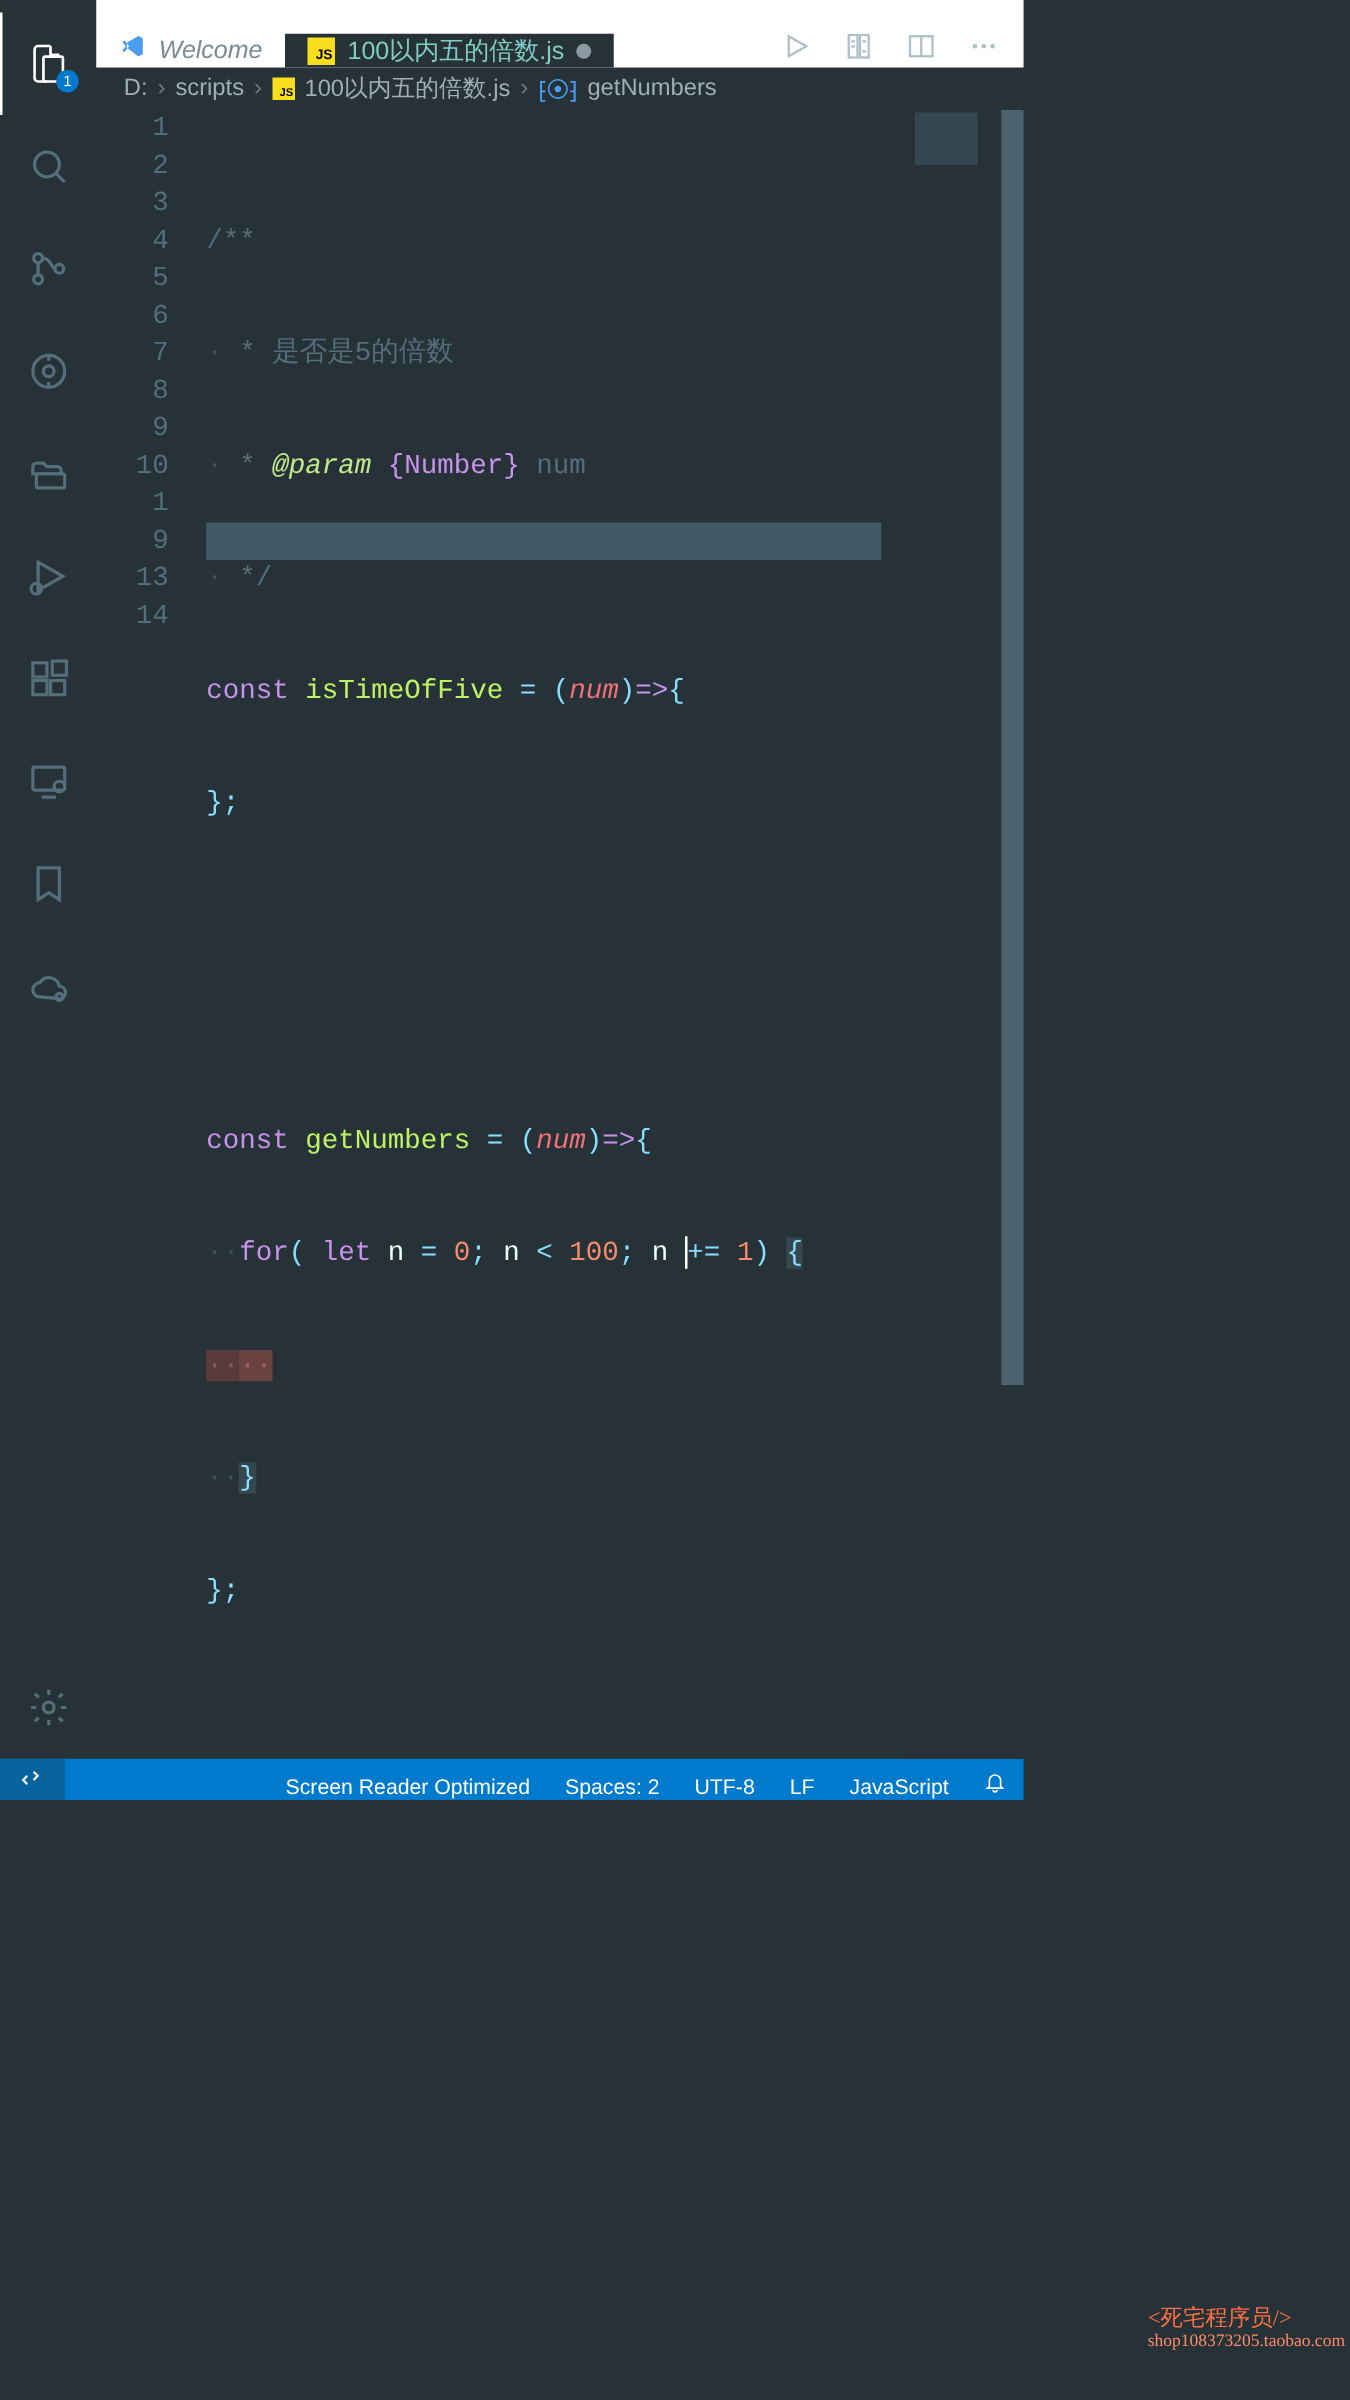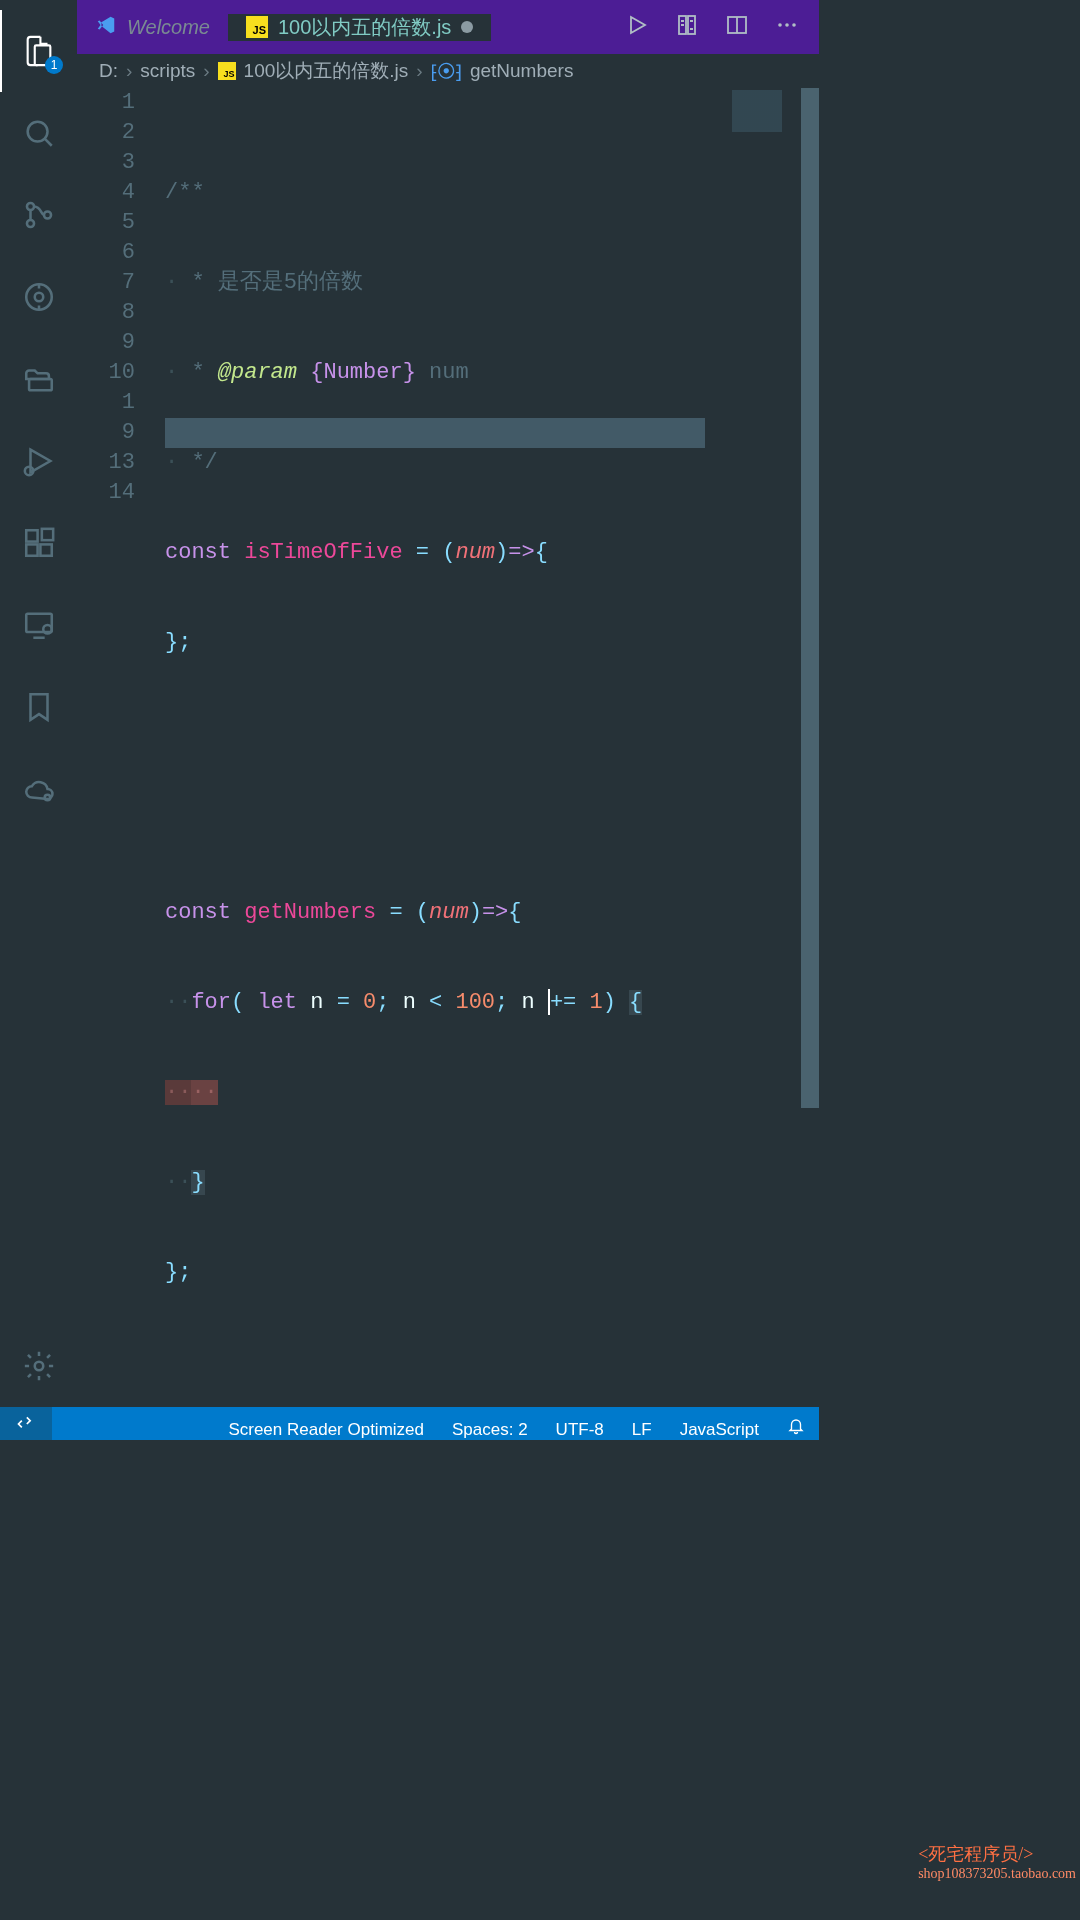--- a/index.html
+++ b/index.html
@@ -63,22 +63,22 @@
 .editor-area {
   flex: 1;
   display: flex;
   flex-direction: column;
   background: #263238;
   min-width: 0;
 }
 .tabs {
   height: 54px;
   display: flex;
-  align-items: center;
-  background: #4c1d95;
+  align-items: flex-end;
+  background: #ffffff;
 }
 .tab {
   display: flex;
   align-items: center;
   padding: 0 18px;
   color: #7a8a92;
   font-style: italic;
   font-size: 20px;
   gap: 10px;
   font-family: -apple-system, sans-serif;
@@ -193,21 +193,21 @@
   width: 50px;
   height: 42px;
   background: linear-gradient(#3a5562, #3a5562);
   opacity: 0.6;
 }
 .tok-comment { color: #546e7a; }
 .tok-docstar { color: #546e7a; }
 .tok-doctag { color: #c3e88d; font-style: italic; }
 .tok-doctype { color: #c792ea; }
 .tok-keyword { color: #c792ea; }
-.tok-fn { color: #ec4899; text-align: center; }
+.tok-fn { color: #bef264; text-align: center; }
 .tok-param { color: #f07178; font-style: italic; }
 .tok-op { color: #89ddff; }
 .tok-num { color: #f78c6c; }
 .tok-punc { color: #89ddff; }
 .tok-var { color: #eeffff; }
 .tok-bracket-hl { background: #37474f; }
 .ws-dot { color: #3b5058; }
 .ws-err { background: #5a3a3a; color: #8a5a5a; }
 .ws-err2 { background: #6a4242; color: #9a6262; }
 .cursor {

